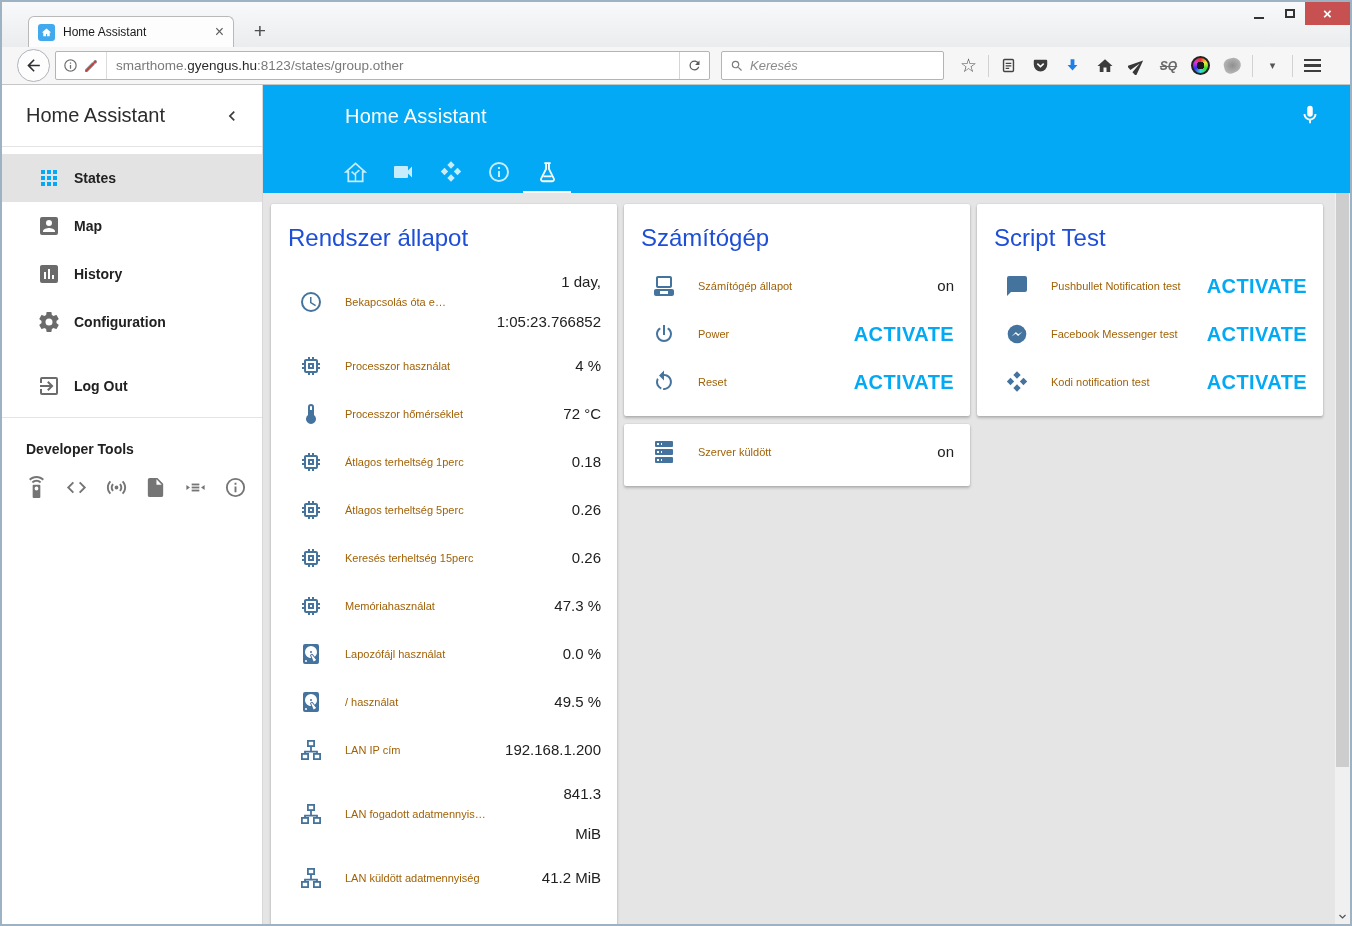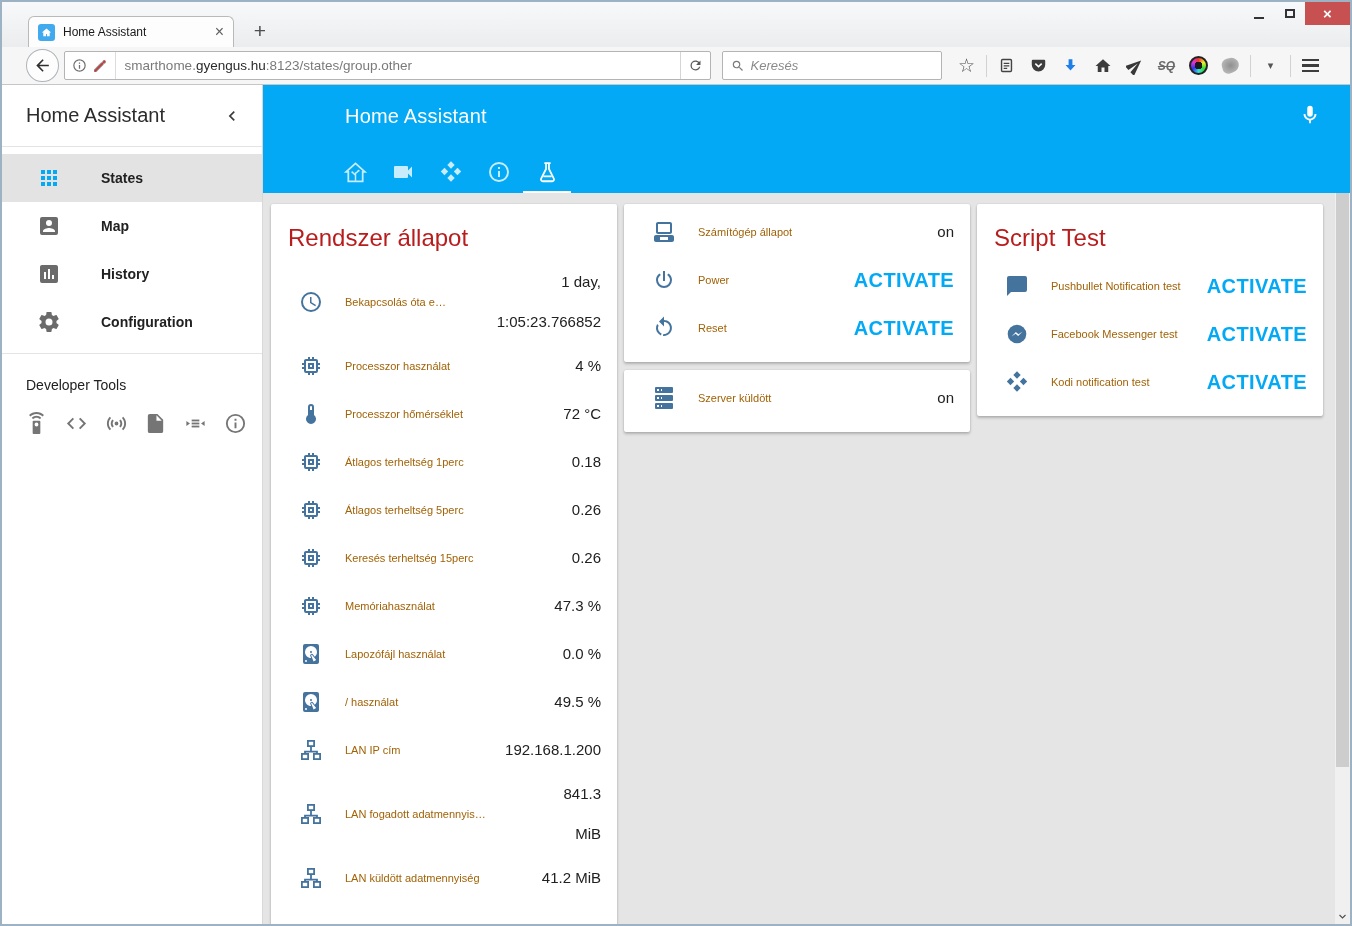--- a/index.html
+++ b/index.html
@@ -15,21 +15,21 @@
 .wc-min-bar{width:10px;height:2px;background:#333;margin-top:9px}
 .wc-max-box{width:10px;height:9px;border:2px solid #333}
 .wc.close{width:45px;background:#c75050;color:#fff;font-size:15px;font-weight:bold}
 .tab{position:absolute;left:26px;bottom:0;width:206px;height:31px;background:#fdfdfd;border:1px solid #b9b9b9;border-bottom:none;border-radius:6px 6px 0 0;display:flex;align-items:center;padding:0 9px;gap:8px}
 .favicon{width:17px;height:17px;border-radius:3px;background:#41a9ee;display:flex;align-items:center;justify-content:center;flex:none}
 .tab-title{font-size:12px;color:#191919;flex:1;white-space:nowrap;overflow:hidden}
 .tab-close{font-size:16px;color:#5f5f5f;line-height:1}
 .newtab{position:absolute;left:244px;bottom:4px;width:28px;font-size:21px;color:#4f4f4f;text-align:center}
 
 
-.navbar{height:38px;background:#f6f6f7;border-bottom:1px solid #c6c6c6;display:flex;align-items:center;padding:0 24px;flex:none}
+.navbar{height:38px;background:#f6f6f7;border-bottom:1px solid #c6c6c6;display:flex;align-items:center;padding:0 15px;flex:none}
 .back-btn{width:33px;height:33px;border-radius:50%;border:1px solid #aeb4ba;background:#fdfdfd;display:flex;align-items:center;justify-content:center;margin-right:5px;z-index:2;color:#2e2e2e}
 .urlbar{display:flex;align-items:center;height:29px;background:#fff;border:1px solid #b4b4b4;border-radius:2px;width:655px}
 .page-icons{display:flex;align-items:center;gap:5px;padding:0 7px;height:100%;border-right:1px solid #dcdcdc}
 .url-text{flex:1;padding:0 9px;font-size:13.5px;color:#7a7a7a;white-space:nowrap;overflow:hidden}
 .url-domain{color:#2b2b2b}
 .reload-seg{width:30px;height:100%;display:flex;align-items:center;justify-content:center;color:#5a5a5a;border-left:1px solid #d5d5d5}
 .searchbar{display:flex;align-items:center;height:29px;width:223px;background:#fff;border:1px solid #b4b4b4;border-radius:2px;margin-left:11px;padding:0 8px;gap:6px}
 .searchbar input{border:none;outline:none;flex:1;min-width:0;font-size:13px;background:transparent;font-family:inherit;color:#000000}
 .searchbar input::placeholder{font-style:italic;color:#8a8a8a}
 .tb-icons{display:flex;align-items:center;margin-left:9px;gap:1px}
@@ -43,43 +43,43 @@
 .hamburger{display:flex;flex-direction:column;gap:3px}
 .hamburger i{display:block;width:17px;height:2.6px;background:#3d3d3d}
 
 
 .main{flex:1;display:flex;min-height:0}
 .sidebar{width:261px;background:#fff;border-right:1px solid #d8d8d8;flex:none;display:flex;flex-direction:column}
 .sb-header{height:62px;border-bottom:1px solid #e4e4e4;display:flex;align-items:center;justify-content:space-between;padding:0 20px 0 24px;flex:none}
 .sb-title{font-size:20px;color:#2c2c2c}
 .sb-chevron{color:#3c3c3c}
 .menu{padding-top:7px}
-.menu-item{height:48px;display:flex;align-items:center;padding-left:35px;gap:40px;font-size:14px;font-weight:bold;color:#212121;cursor:default}
+.menu-item{height:48px;display:flex;align-items:center;padding-left:35px;gap:13px;font-size:14px;font-weight:bold;color:#212121;cursor:default}
 .menu-item .mi{color:#6b6b6b}
 .menu-item.active{background:#e3e3e3}
 .menu-item.active .mi{color:#03a9f4}
 .menu-item.logout{margin-top:16px}
 .sb-divider{height:1px;background:#e4e4e4;margin-top:7px}
-.devtools-label{font-size:14px;font-weight:normal;color:#212121;padding:23px 0 0 24px}
+.devtools-label{font-size:14px;font-weight:bold;color:#212121;padding:23px 0 0 24px}
 .devtools-icons{display:flex;justify-content:space-between;padding:19px 15px 0 23px;color:#757575}
 
 .rightcol{flex:1;display:flex;flex-direction:column;min-width:0;background:#e5e5e5}
 .app-header{height:108px;background:#03a9f4;color:#fff;position:relative;flex:none}
 .app-title{position:absolute;left:82px;top:20px;font-size:20px;letter-spacing:.2px}
 .mic-btn{position:absolute;right:29px;top:19px;color:#fff}
 .app-tabs{position:absolute;left:68px;bottom:0;display:flex}
 .app-tab{width:48px;height:40px;display:flex;align-items:center;justify-content:center;opacity:.78;border-bottom:2px solid transparent}
 .app-tab.active{opacity:1;border-bottom-color:#fff}
 
 .content-wrap{flex:1;display:flex;min-height:0}
 .cards{flex:1;padding:11px 1px 0 8px;display:flex;gap:7px;align-items:flex-start;overflow:hidden;min-width:0}
 .col{width:346px;flex:none;display:flex;flex-direction:column;gap:8px;height:100%}
 .card{background:#fff;border-radius:2px;box-shadow:0 2px 3px rgba(0,0,0,.22),0 0 2px rgba(0,0,0,.13)}
 .card.grow{min-height:760px}
-.card-title{font-size:24px;font-weight:400;color:#b91c1c;padding:20px 16px 6px 17px}
+.card-title{font-size:24px;font-weight:400;color:#1d4ed8;padding:20px 16px 6px 17px}
 .rows{padding:4px 0 10px}
 .row{min-height:48px;display:flex;align-items:center;padding:0 16px 0 28px}
 .ric{color:#44739e;flex:none;margin-right:22px}
 .row-label{flex:1;font-size:11px;color:#a16207;white-space:nowrap;overflow:hidden}
 .row-value{font-size:15px;color:#212121;text-align:right;white-space:pre-line;line-height:40px;margin-left:8px}
 .row-action{font-size:20px;font-weight:bold;color:#03a9f4;letter-spacing:.4px;margin-left:8px}
 
 .scrollbar{width:15px;background:#f0f0f0;position:relative;flex:none}
 .sb-thumb{position:absolute;left:1px;right:1px;top:0;height:574px;background:#cdcdcd}
 .sb-btn{position:absolute;bottom:0;left:0;right:0;height:16px;display:flex;align-items:center;justify-content:center;color:#4f4f4f}
@@ -219,20 +219,26 @@
               <path d="M17,17H15V13H17M13,17H11V7H13M9,17H7V10H9M19,3H5C3.89,3 3,3.9 3,5V19A2,2 0 0,0 5,21H19A2,2 0 0,0 21,19V5C21,3.89 20.1,3 19,3Z"></path>
             </svg>
           <span>History</span>
         </div>
         <div class="menu-item">
           <svg class="mi" width="24" height="24" viewBox="0 0 24 24" fill="currentColor">
               <path d="M12,15.5A3.5,3.5 0 0,1 8.5,12A3.5,3.5 0 0,1 12,8.5A3.5,3.5 0 0,1 15.5,12A3.5,3.5 0 0,1 12,15.5M19.43,12.97C19.47,12.65 19.5,12.33 19.5,12C19.5,11.67 19.47,11.34 19.43,11L21.54,9.37C21.73,9.22 21.78,8.95 21.66,8.73L19.66,5.27C19.54,5.05 19.27,4.96 19.05,5.05L16.56,6.05C16.04,5.66 15.5,5.32 14.87,5.07L14.5,2.42C14.46,2.18 14.25,2 14,2H10C9.75,2 9.54,2.18 9.5,2.42L9.13,5.07C8.5,5.32 7.96,5.66 7.44,6.05L4.95,5.05C4.73,4.96 4.46,5.05 4.34,5.27L2.34,8.73C2.21,8.95 2.27,9.22 2.46,9.37L4.57,11C4.53,11.34 4.5,11.67 4.5,12C4.5,12.33 4.53,12.65 4.57,12.97L2.46,14.63C2.27,14.78 2.21,15.05 2.34,15.27L4.34,18.73C4.46,18.95 4.73,19.03 4.95,18.95L7.44,17.94C7.96,18.34 8.5,18.68 9.13,18.93L9.5,21.58C9.54,21.82 9.75,22 10,22H14C14.25,22 14.46,21.82 14.5,21.58L14.87,18.93C15.5,18.67 16.04,18.34 16.56,17.94L19.05,18.95C19.27,19.03 19.54,18.95 19.66,18.73L21.66,15.27C21.78,15.05 21.73,14.78 21.54,14.63L19.43,12.97Z"></path>
             </svg>
           <span>Configuration</span>
         </div>
+        <div class="menu-item logout">
+          <svg class="mi" width="24" height="24" viewBox="0 0 24 24" fill="currentColor">
+              <path d="M19,3H5A2,2 0 0,0 3,5V9H5V5H19V19H5V15H3V19A2,2 0 0,0 5,21H19A2,2 0 0,0 21,19V5A2,2 0 0,0 19,3M10.08,15.58L11.5,17L16.5,12L11.5,7L10.08,8.41L12.67,11H3V13H12.67L10.08,15.58Z"></path>
+            </svg>
+          <span>Log Out</span>
+        </div>
       </div>
       <div class="sb-divider"></div>
       <div class="devtools-label">Developer Tools</div>
       <div class="devtools-icons">
         <svg width="23" height="23" viewBox="0 0 24 24" fill="currentColor">
             <path d="M12,0C8.96,0 6.21,1.23 4.22,3.22L5.63,4.63C7.26,3 9.51,2 12,2C14.49,2 16.74,3 18.37,4.63L19.78,3.22C17.79,1.23 15.04,0 12,0M7.05,6.05L8.46,7.46C9.37,6.56 10.62,6 12,6C13.38,6 14.63,6.56 15.54,7.46L16.95,6.05C15.68,4.78 13.93,4 12,4C10.07,4 8.32,4.78 7.05,6.05M12,15A2,2 0 0,1 10,13A2,2 0 0,1 12,11A2,2 0 0,1 14,13A2,2 0 0,1 12,15M15,9H9A1,1 0 0,0 8,10V22A1,1 0 0,0 9,23H15A1,1 0 0,0 16,22V10A1,1 0 0,0 15,9Z"></path>
           </svg>
         <svg width="23" height="23" viewBox="0 0 24 24" fill="currentColor">
             <path d="M14.6,16.6L19.2,12L14.6,7.4L16,6L22,12L16,18L14.6,16.6M9.4,16.6L4.8,12L9.4,7.4L8,6L2,12L8,18L9.4,16.6Z"></path>
           </svg>
@@ -406,20 +412,21 @@
                     </svg>
                   <div class="row-label">LAN küldött adatmennyiség</div>
                   <div class="row-value">41.2 MiB</div>
                 </div>
               </div>
             </div>
           </div>
 
           <div class="col">
             <div class="card">
+              <div class="card-title">Számítógép</div>
               <div class="rows">
                 <div class="row">
                   <svg class="ric" width="24" height="24" viewBox="0 0 24 24" fill="currentColor">
                       <path d="M6,2C4.89,2 4,2.89 4,4V12C4,13.11 4.89,14 6,14H18C19.11,14 20,13.11 20,12V4C20,2.89 19.11,2 18,2H6M6,4H18V12H6V4M4,15C2.89,15 2,15.89 2,17V20C2,21.11 2.89,22 4,22H20C21.11,22 22,21.11 22,20V17C22,15.89 21.11,15 20,15H4M8,17H16V20H8V17Z"></path>
                     </svg>
                   <div class="row-label">Számítógép állapot</div>
                   <div class="row-value">on</div>
                 </div>
                 <div class="row">
                   <svg class="ric" width="24" height="24" viewBox="0 0 24 24" fill="currentColor">

